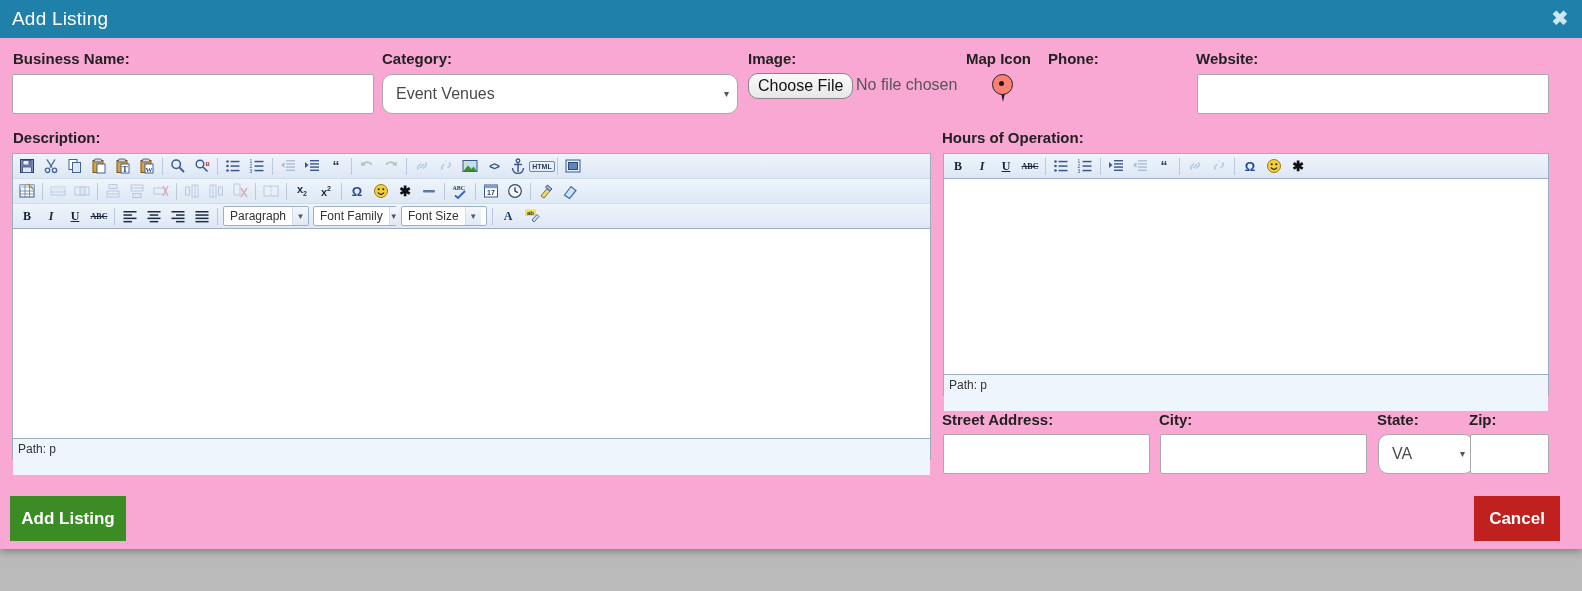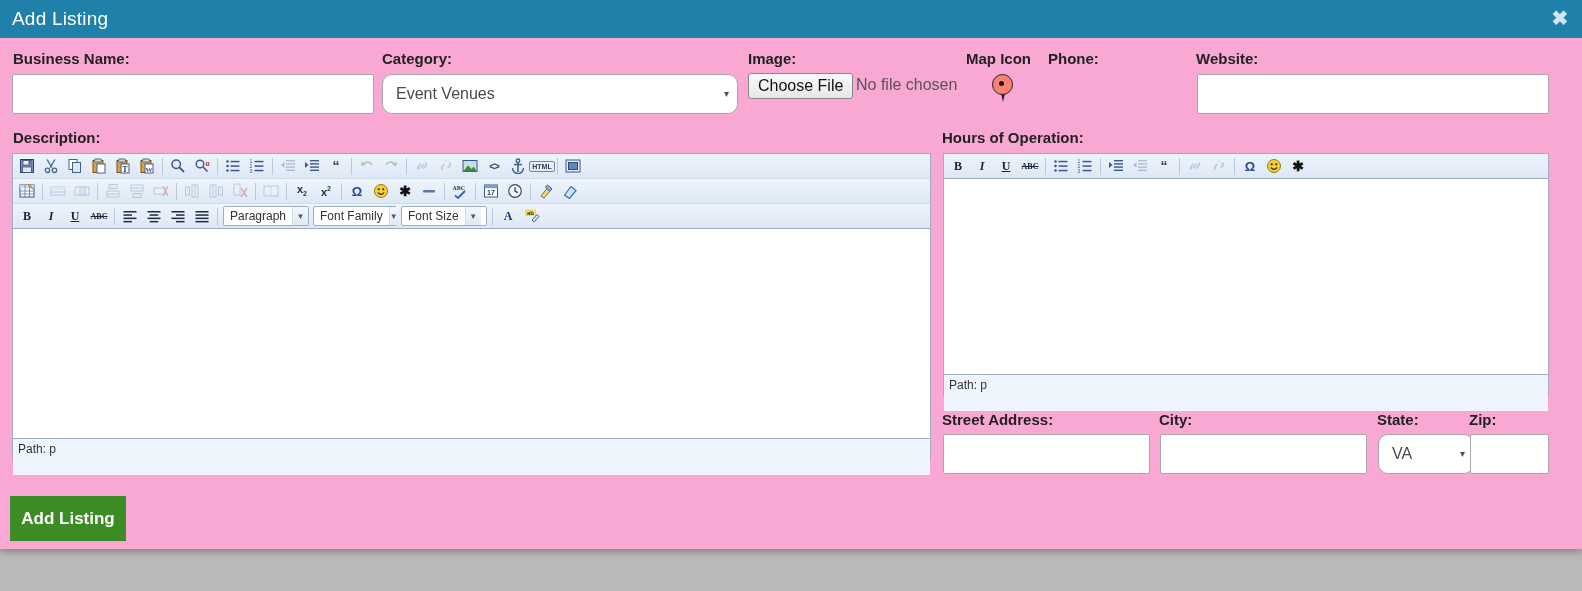--- a/index.html
+++ b/index.html
@@ -66,21 +66,21 @@
     height: 40px; font-size: 15px; color: #444;
   }
   .selbox .sel-val { position: absolute; left: 13px; top: 10px; font-size: 16px; color: #4a4a4a; }
   .selbox .sel-caret { position: absolute; right: 8px; top: 13px; font-size: 10px; color: #555; }
 
   
   #choose-file-btn {
     position: absolute; left: 748px; top: 73px;
     box-sizing: border-box; height: 26px; padding: 0 9px;
     border: 1px solid #878787; background: linear-gradient(#fafafa,#e7e7e7);
-    border-radius: 3px; font-size: 16px; color: #111; line-height: 24px; cursor: pointer;
+    border-radius: 10px; font-size: 16px; color: #111; line-height: 24px; cursor: pointer;
   }
   #no-file-text { position: absolute; left: 856px; top: 76px; font-size: 16px; color: #555; }
 
   
   #map-icon { position: absolute; left: 992px; top: 74px; width: 20px; height: 30px; }
   #map-icon .head {
     position: absolute; left: 0; top: 0; width: 19px; height: 19px;
     background: #f98072; border: 1.5px solid #222;
     border-radius: 50% 50% 50% 50%;
   }
@@ -681,13 +681,14 @@
   <div class="fld-label" style="left:1377px;top:411px;">State:</div>
   <div class="selbox" style="left:1378px;top:434px;width:96px;">
     <span class="sel-val">VA</span>
     <span class="sel-caret">▾</span>
   </div>
 
   <div class="fld-label" style="left:1469px;top:411px;">Zip:</div>
   <input class="txtbox" style="left: 1470px; top: 434px; width: 79px;" placeholder="">
 
   <button id="add-listing-btn">Add Listing</button>
+  <button id="cancel-btn">Cancel</button>
 </div>
 
 </body></html>

